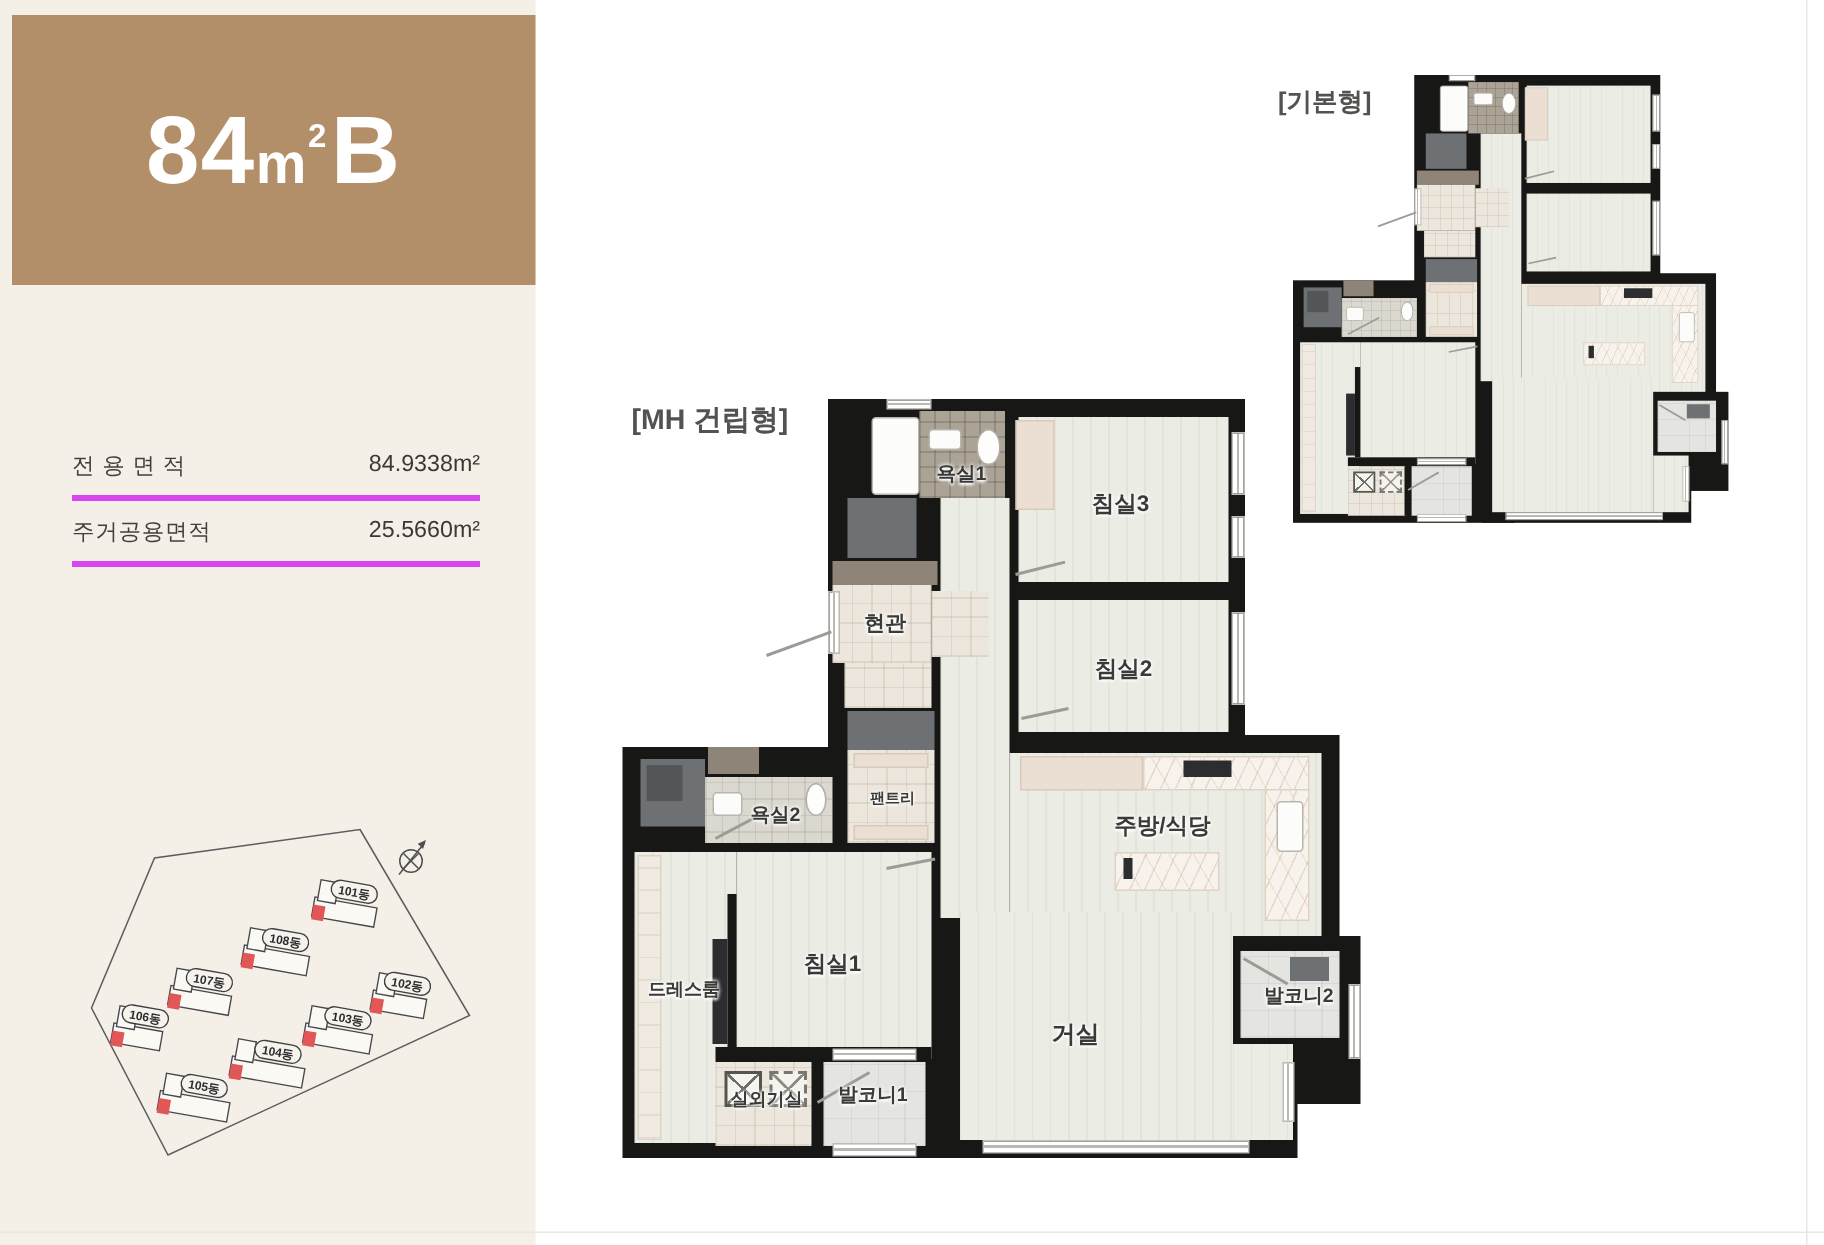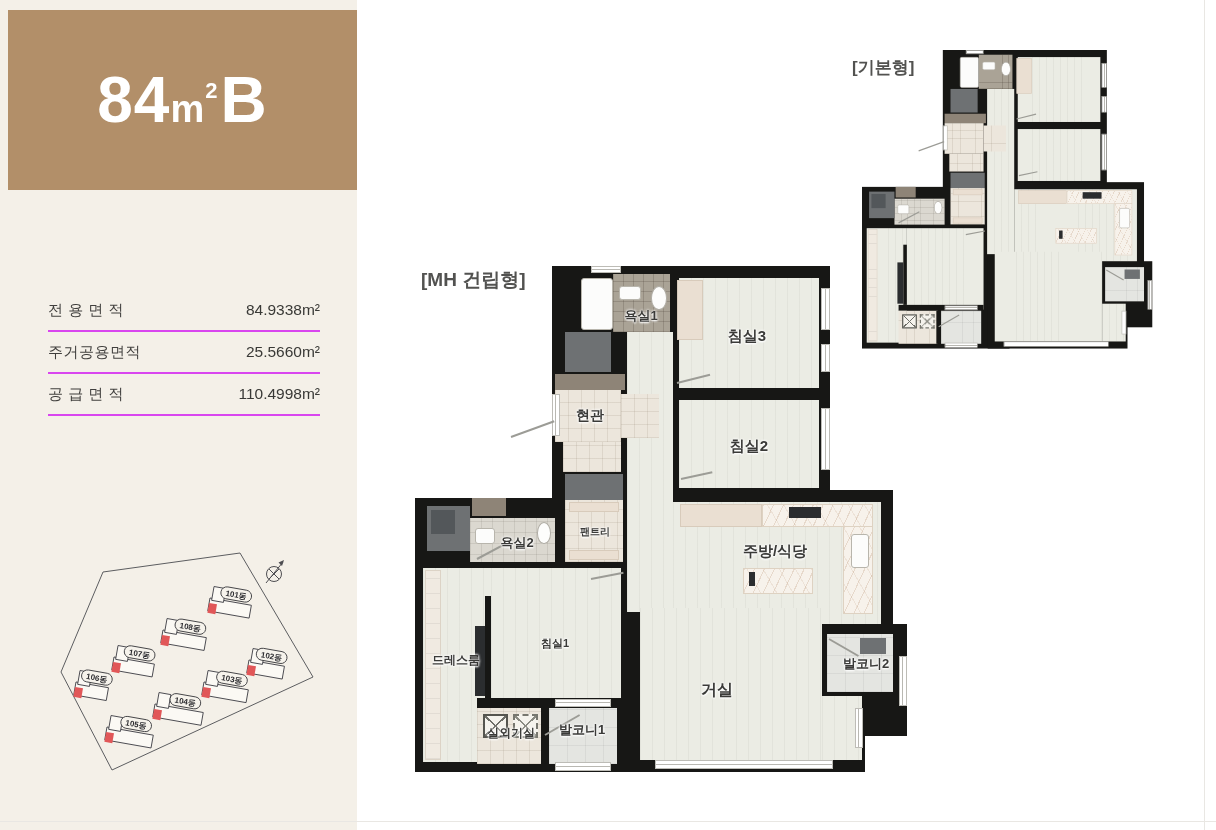--- a/index.html
+++ b/index.html
@@ -14,21 +14,21 @@
   .unit-title .big{font-size:64px;}
   .unit-title .med{font-size:38px;}
   .unit-title .sup2{font-size:22px;position:relative;top:-24px;margin-right:2px;font-weight:700;}
   .band{position:absolute;left:8px;top:190px;width:349px;height:53px;background:#8e7254;
     clip-path:polygon(0 0,85.6% 0,100% 100%,0 100%);
     display:flex;align-items:center;justify-content:center;}
   .band span{color:#fff;font-size:20px;font-weight:700;letter-spacing:2px;}
 
   .areas{position:absolute;left:48px;top:290px;width:272px;}
   .arow{height:40px;display:flex;align-items:center;justify-content:space-between;
-    border-bottom:2px solid #d946ef;}
+    border-bottom:4px solid #d946ef;}
   .alabel{font-size:15px;color:#403f3d;font-weight:500;letter-spacing:0.5px;}
   .avalue{font-size:15.5px;color:#393936;font-weight:500;}
 
   
   #siteplan{position:absolute;left:0;top:0;overflow:visible;}
 
   
   .plan{position:absolute;width:492px;height:506px;}
   #plan-mh{left:415px;top:266px;}
   #plan-basic{left:862px;top:50px;transform:scale(0.59);transform-origin:0 0;}
@@ -92,24 +92,20 @@
       <div class="unit-title"><span class="big">84</span><span class="med">m</span><span class="sup2">2</span><span class="big">B</span></div>
     </div>
     <div class="areas">
         <div class="arow">
           <span class="alabel">전 용 면 적</span>
           <span class="avalue">84.9338m²</span>
         </div>
         <div class="arow">
           <span class="alabel">주거공용면적</span>
           <span class="avalue">25.5660m²</span>
-        </div>
-        <div class="arow">
-          <span class="alabel">공 급 면 적</span>
-          <span class="avalue">110.4998m²</span>
         </div>
       </div>
 
     <svg id="siteplan" width="360" height="290" viewBox="30 535 360 290" style="left:30px;top:535px;">
       <polygon points="240,553 313,677 112,770 61,672 103,572" fill="none" stroke="#5c5d60" stroke-width="1"></polygon>
       <g stroke="#4e4e52" stroke-width="1" fill="none">
         <circle cx="274" cy="574" r="7.5"></circle>
         <line x1="269" y1="579" x2="279" y2="569"></line>
         <line x1="269" y1="569" x2="279" y2="579"></line>
         <line x1="266" y1="583" x2="283" y2="562"></line>
@@ -250,21 +246,21 @@
       <div class="pg dl" style="left: 130px; top: 468px; width: 40px; transform: rotate(-30deg);"></div>
       <div class="pg dl" style="left: 414px; top: 372px; width: 34px; transform: rotate(30deg);"></div>
       <div class="rlabel" style="left: 226px; top: 50px; font-size: 13px;">욕실1</div>
       <div class="rlabel" style="left: 332px; top: 70px; font-size: 15px;">침실3</div>
       <div class="rlabel" style="left: 175px; top: 150px; font-size: 14px;">현관</div>
       <div class="rlabel" style="left: 334px; top: 180px; font-size: 15px;">침실2</div>
       <div class="rlabel" style="left: 180px; top: 266px; font-size: 10px;">팬트리</div>
       <div class="rlabel" style="left: 102px; top: 277px; font-size: 13px;">욕실2</div>
       <div class="rlabel" style="left: 360px; top: 285px; font-size: 15px;">주방/식당</div>
       <div class="rlabel" style="left: 41px; top: 394px; font-size: 12px;">드레스룸</div>
-      <div class="rlabel" style="left: 140px; top: 377px; font-size: 11px;">침실1</div>
+      <div class="rlabel" style="left: 140px; top: 377px; font-size: 15px;">침실1</div>
       <div class="rlabel" style="left: 302px; top: 424px; font-size: 16px;">거실</div>
       <div class="rlabel" style="left: 451px; top: 398px; font-size: 13px;">발코니2</div>
       <div class="rlabel" style="left: 96px; top: 467px; font-size: 12px;">실외기실</div>
       <div class="rlabel" style="left: 167px; top: 464px; font-size: 13px;">발코니1</div>
     </div>
   <div id="plan-basic" class="plan">
       <div class="pg wall" style="left: 137px; top: 0px; width: 278px; height: 240px;"></div>
       <div class="pg wall" style="left: 0px; top: 232px; width: 250px; height: 274px;"></div>
       <div class="pg wall" style="left: 250px; top: 224px; width: 228px; height: 140px;"></div>
       <div class="pg wall" style="left: 213px; top: 330px; width: 237px; height: 176px;"></div>

